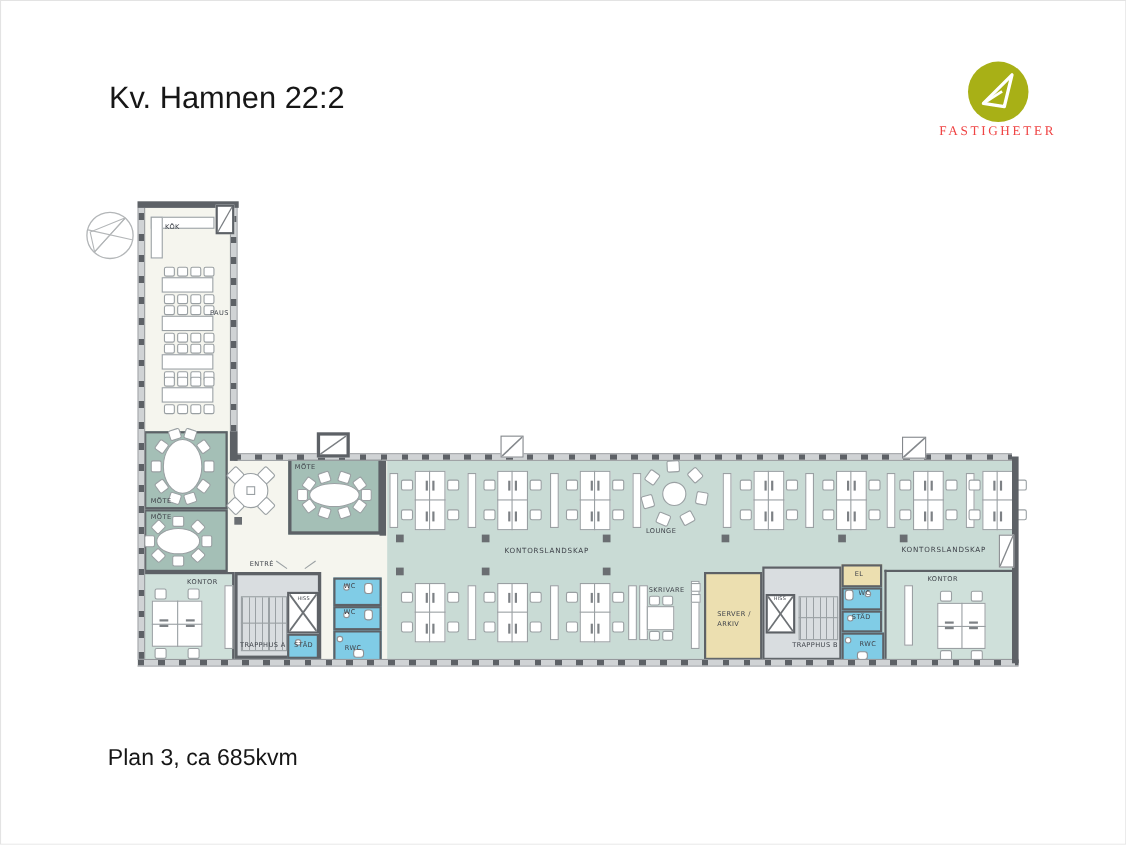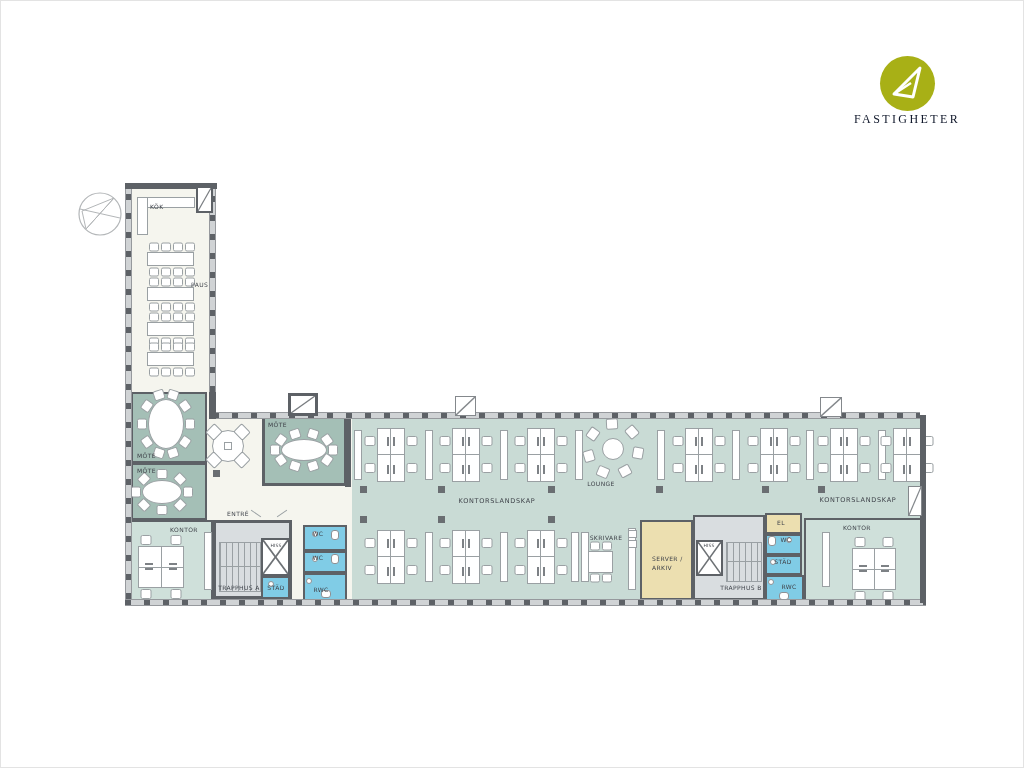--- a/index.html
+++ b/index.html
@@ -7,21 +7,21 @@
          font-family:"Liberation Sans",sans-serif;box-shadow:inset 0 0 0 1px #e3e3e3;}
   .abs{position:absolute;}
   
   .title{position:absolute;left:99px;top:68px;font-size:28px;line-height:42px;color:#161616;
          font-family:"Liberation Sans",sans-serif;}
   .footer{position:absolute;left:98px;top:677px;font-size:21px;color:#161616;}
   
   .logo{position:absolute;left:843px;top:56px;width:128px;text-align:center;}
   .logo-circle{position:relative;width:55px;height:55px;border-radius:50%;margin:0 auto;background:#a8b016;}
   .logo-name{margin-top:8px;font-family:"Liberation Serif",serif;font-size:25px;letter-spacing:3px;color:#2b2d33;}
-  .logo-sub{margin-top:1px;font-family:"Liberation Serif",serif;font-size:12px;letter-spacing:2.4px;color:#0f172a;}
+  .logo-sub{margin-top:1px;font-family:"Liberation Serif",serif;font-size:12px;letter-spacing:2.4px;color:#ef4444;}
   
   #plan{position:absolute;left:0;top:0;width:1024px;height:768px;}
   .room{position:absolute;box-sizing:border-box;}
   .winband-h{position:absolute;height:7px;box-sizing:border-box;
      background:repeating-linear-gradient(90deg,var(--c-wall,#5d6166) 0 6px,#d0d3d5 6px 19px);
      border-top:1px solid #96999d;border-bottom:1px solid #96999d;z-index:15;}
   .winband-v{position:absolute;width:7px;box-sizing:border-box;
      background:repeating-linear-gradient(0deg,var(--c-wall,#5d6166) 0 6px,#d0d3d5 6px 19px);
      border-left:1px solid #96999d;border-right:1px solid #96999d;z-index:15;}
   .wall{position:absolute;background:var(--c-wall,#5d6166);z-index:16;}
@@ -41,32 +41,34 @@
   .line{position:absolute;background:#9aa0a3;z-index:12;}
   .mon{position:absolute;background:#7d8185;z-index:13;}
   .fixture{position:absolute;background:#fff;border:1px solid #8d9195;box-sizing:border-box;z-index:12;}
 </style>
 </head>
 <body>
 
 <div class="slide">
 
   <div class="title">
+    <div>Kv. Hamnen 22:2</div>
   </div>
 
   <div class="logo">
     <div class="logo-circle" style="background: rgb(168, 176, 22);">
       <svg width="55" height="55" viewBox="0 0 55 55">
         <path d="M14 38 L40 12 L33 41 Z" fill="none" stroke="#fff" stroke-width="3" stroke-linejoin="round"></path>
         <path d="M14 38 L31 27" fill="none" stroke="#fff" stroke-width="2.5"></path>
       </svg>
     </div>
     <div class="logo-sub">FASTIGHETER</div>
   </div>
 
+  <div class="footer">Plan 3, ca 685kvm</div>
 
   <div id="plan">
 
     <svg class="abs" style="left:77px;top:191px;z-index:5" width="46" height="46" viewBox="0 0 46 46">
       <circle cx="23" cy="23" r="21" fill="none" stroke="#b3b6b8" stroke-width="1.2"></circle>
       <line x1="3" y1="18" x2="43" y2="27" stroke="#b3b6b8" stroke-width="1"></line>
       <line x1="9" y1="38" x2="37" y2="7" stroke="#b3b6b8" stroke-width="1"></line>
       <path d="M37 7 L9 38 L5 20 Z" fill="none" stroke="#b3b6b8" stroke-width="1"></path>
     </svg>
 

